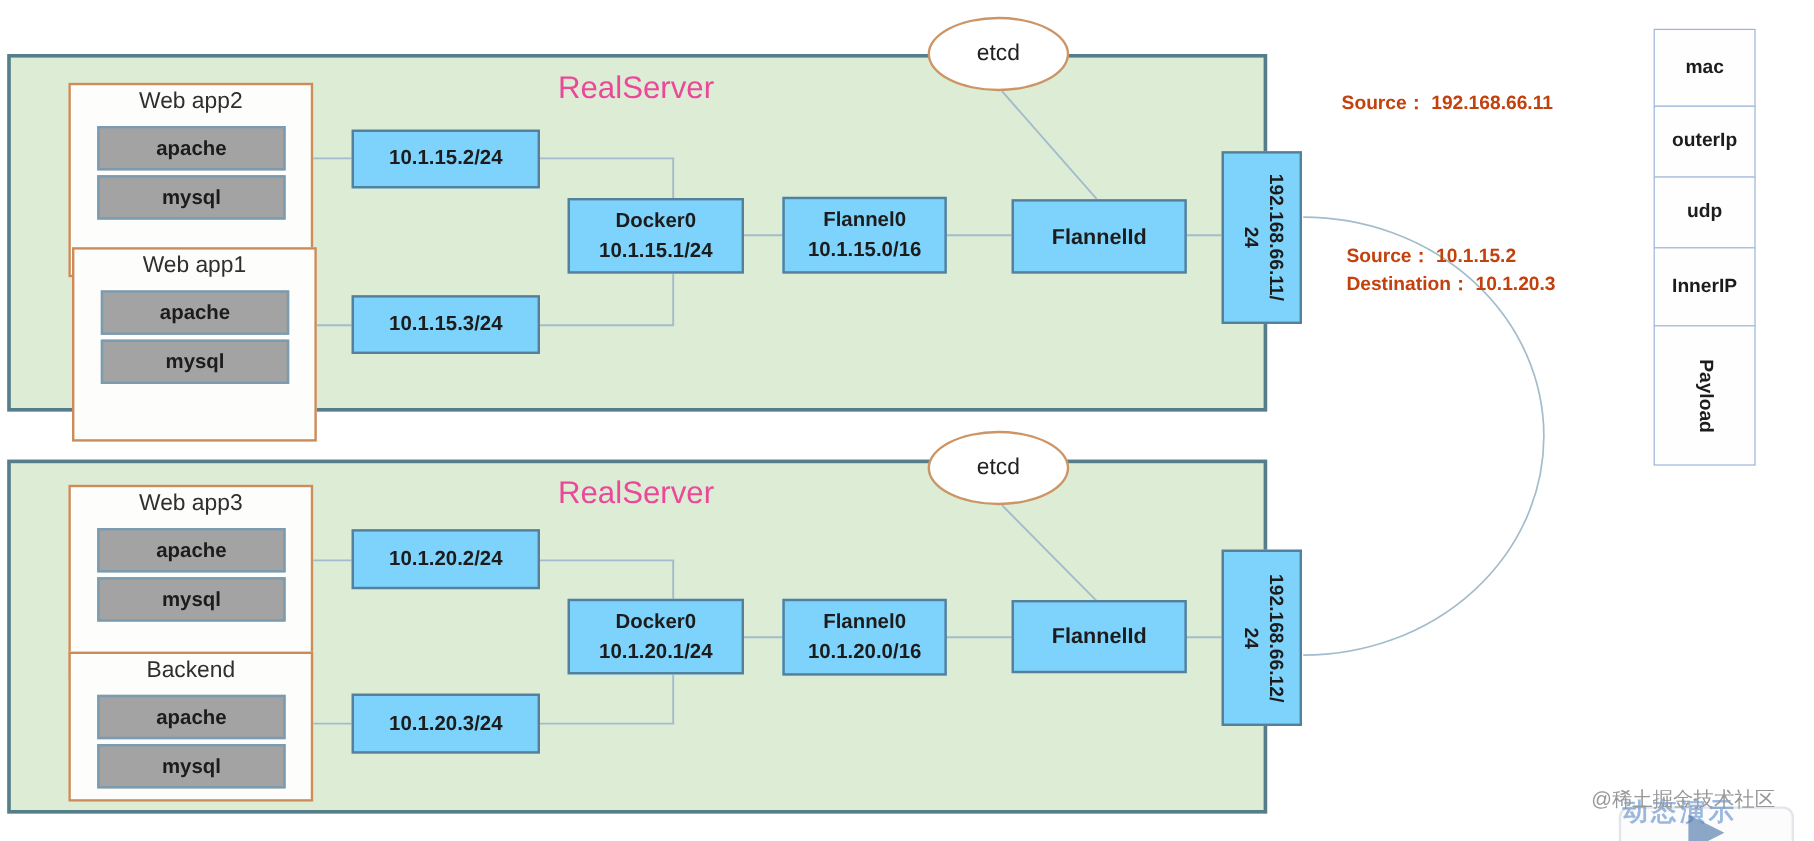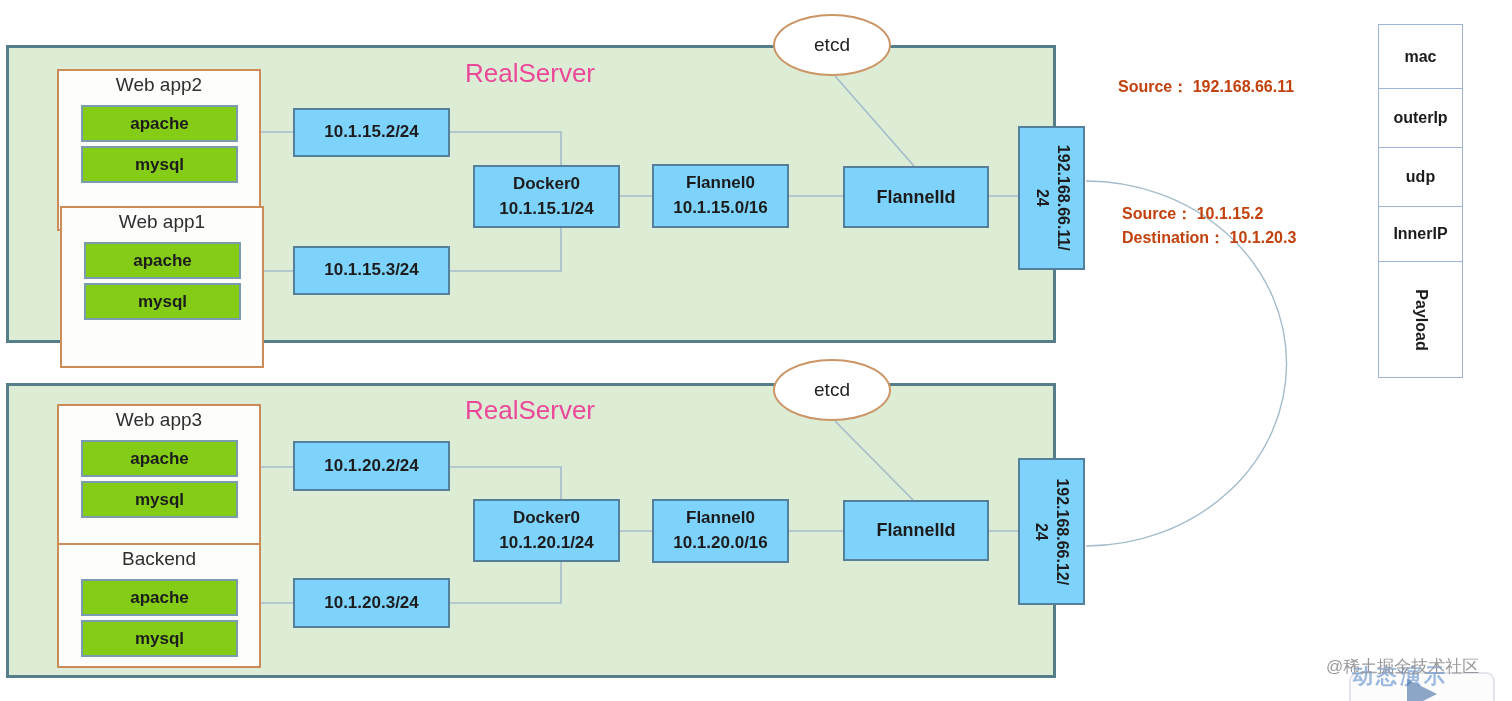--- a/index.html
+++ b/index.html
@@ -31,21 +31,21 @@
   .group {
     position: absolute; width: 204px; height: 162px;
     background: #fdfefc; border: 2.5px solid #cd8b57; z-index: 3;
   }
   .group-title {
     position: absolute; left: 0; right: 0; top: 3px; text-align: center;
     font-size: 19px; color: #2f2f2f;
   }
   .svc {
     position: absolute; left: 22px; width: 157px; height: 37px;
-    background: #84cc16; border: 2px solid #7b9cb0;
+    background: #a3a3a3; border: 2px solid #7b9cb0;
     display: flex; align-items: center; justify-content: center;
     font-weight: bold; font-size: 17px;
   }
   
   .etcd {
     position: absolute; width: 118px; height: 62px;
     background: #fff; border: 2.5px solid #cc9565; border-radius: 50%;
     display: flex; align-items: center; justify-content: center;
     font-size: 19px; color: #222; z-index: 3;
   }
@@ -194,21 +194,21 @@
 
   <div class="anno" style="left:1122px;top:202px">
     <div>Source： 10.1.15.2</div>
     <div>Destination： 10.1.20.3</div>
   </div>
 
   <div class="packet" style="left:1378px;top:12px">
     <div class="cell" style="height:65px">mac</div>
     <div class="cell" style="height:60px">outerIp</div>
     <div class="cell" style="height:60px">udp</div>
-    <div class="cell" style="height:56px">InnerIP</div>
+    <div class="cell" style="height:66px">InnerIP</div>
     <div class="cell" style="height:117px">
       <span class="rot">Payload</span>
     </div>
   </div>
 
   <div class="wm-play">
       <span class="tri"></span>
     </div>
   <div class="wm-logo">动态演示</div>
   <div class="wm-text">@稀土掘金技术社区</div>

